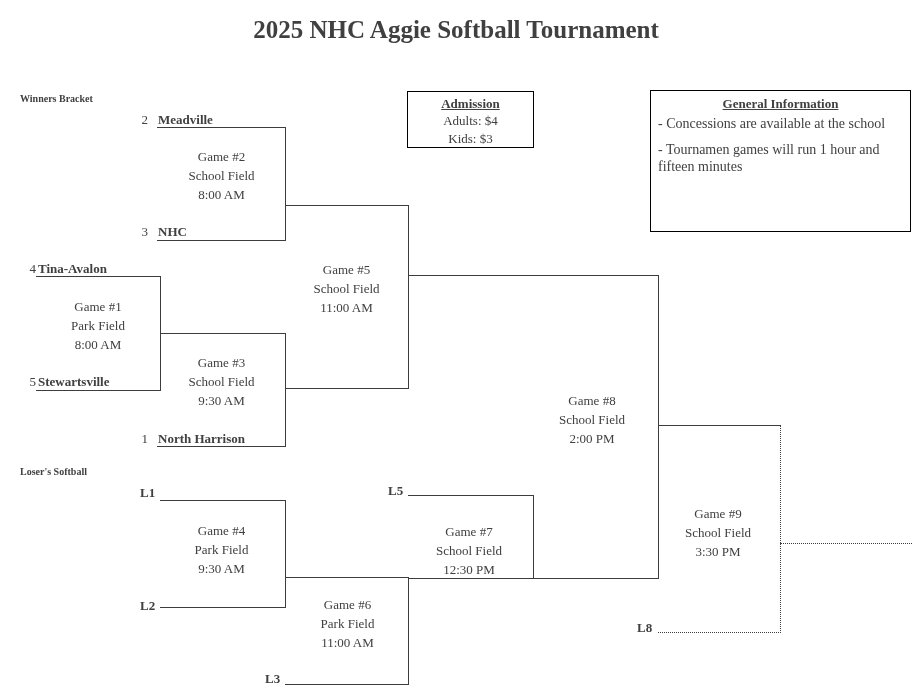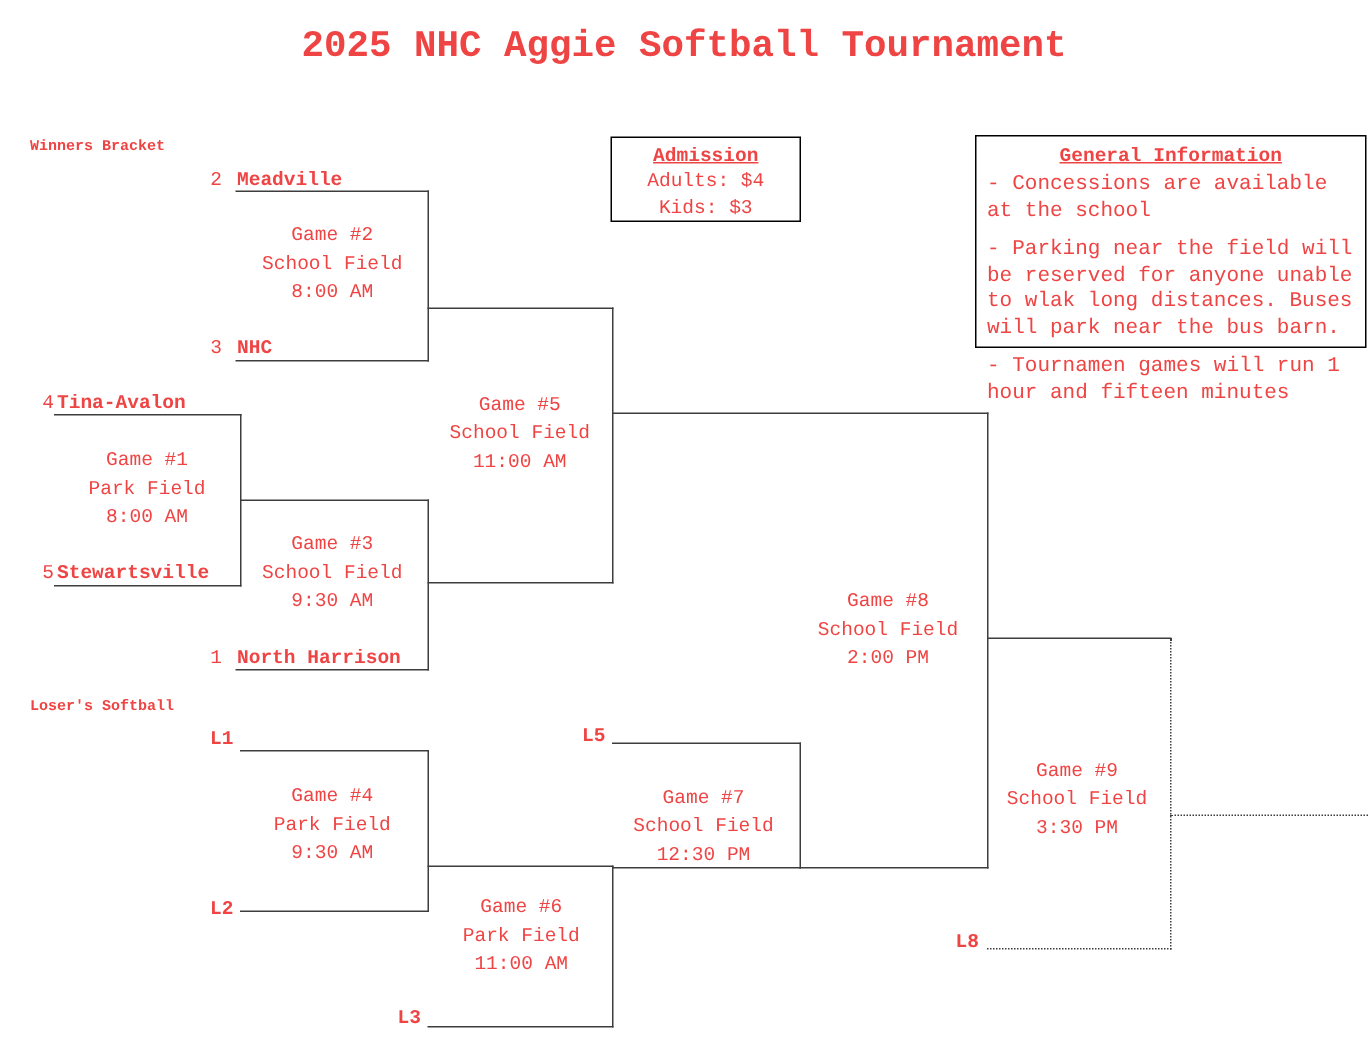--- a/index.html
+++ b/index.html
@@ -5,22 +5,22 @@
   html, body {
     margin: 0;
     padding: 0;
     background: #ffffff;
   }
   #page {
     position: relative;
     width: 912px;
     height: 694px;
     background: #ffffff;
-    font-family: Liberation Mono, monospace;
-    color: #ef4444;
+    font-family: Liberation Serif, serif;
+    color: #404040;
     overflow: hidden;
   }
 
   
   .title {
     position: absolute;
     left: 0; top: 16px;
     width: 912px;
     text-align: center;
     font-size: 25px;
@@ -249,17 +249,16 @@
 
   <div class="infobox" id="admission-box" style="left:407px; top:91px; width:127px; height:57px; padding-top:3px;">
     <div class="box-title">Admission</div>
     <div class="box-line">Adults: $4</div>
     <div class="box-line">Kids: $3</div>
   </div>
 
   <div class="infobox" id="general-info-box" style="left:650px; top:90px; width:261px; height:142px;">
     <div class="box-title" style="margin-bottom:2px;">General Information</div>
     <div class="gi-item" style="margin-top:3px;">- Concessions are available at the school</div>
-    <div class="gi-item">- Parking near the field will be reserved for anyone unable to wlak long distances. Buses will park near the bus barn.</div>
     <div class="gi-item">- Tournamen games will run 1 hour and fifteen minutes</div>
   </div>
 
 </div>
 
 </body></html>

